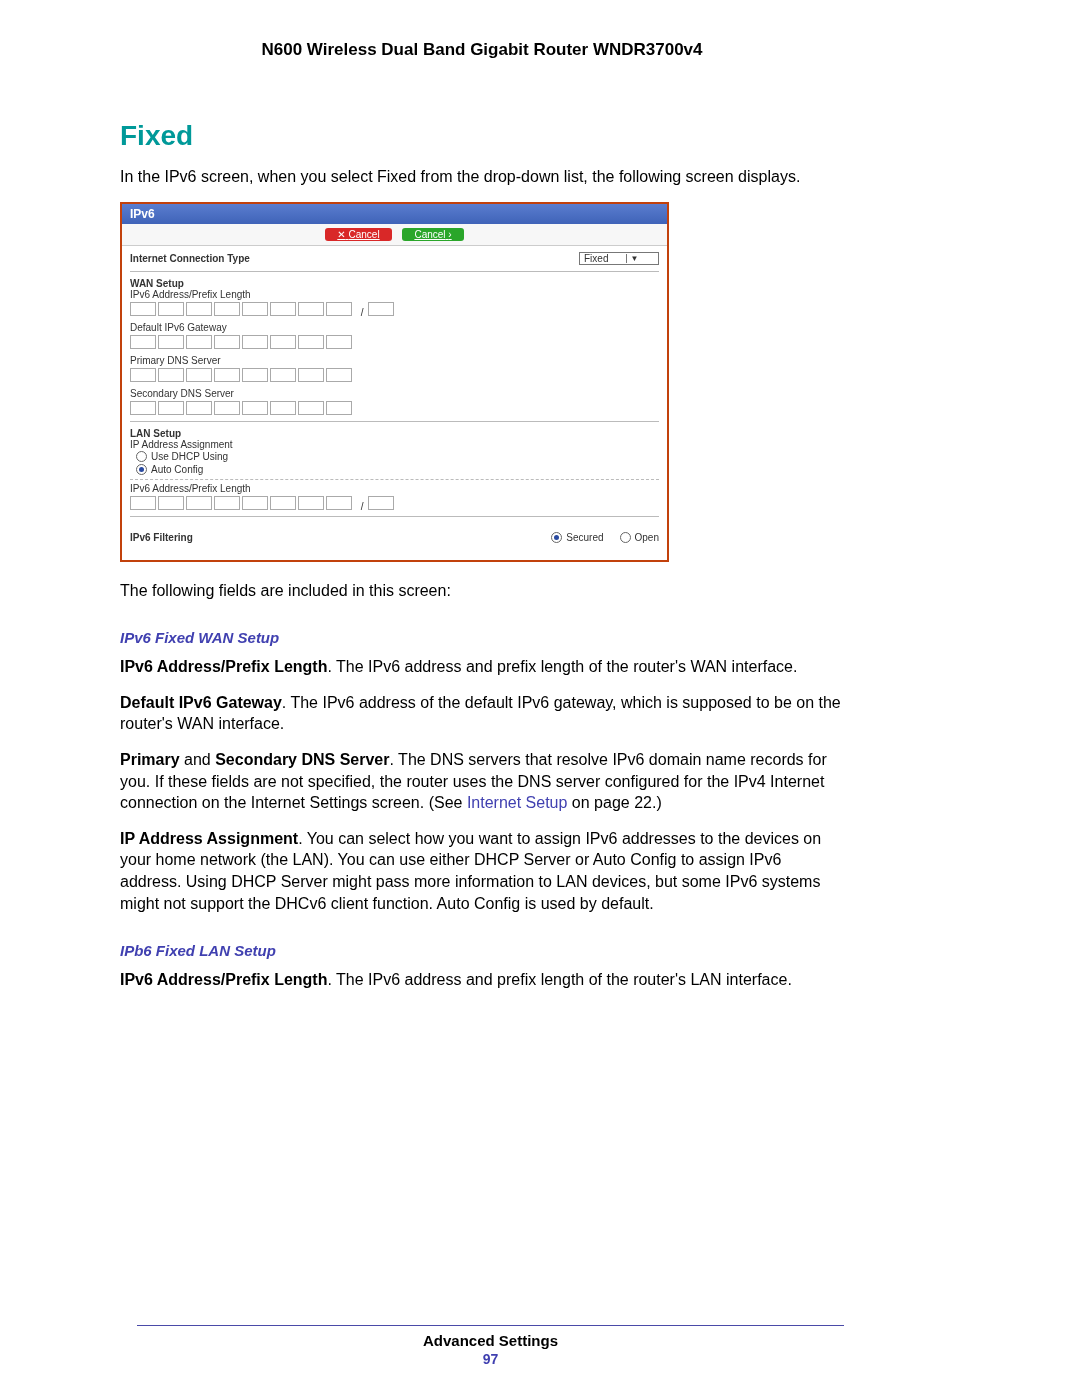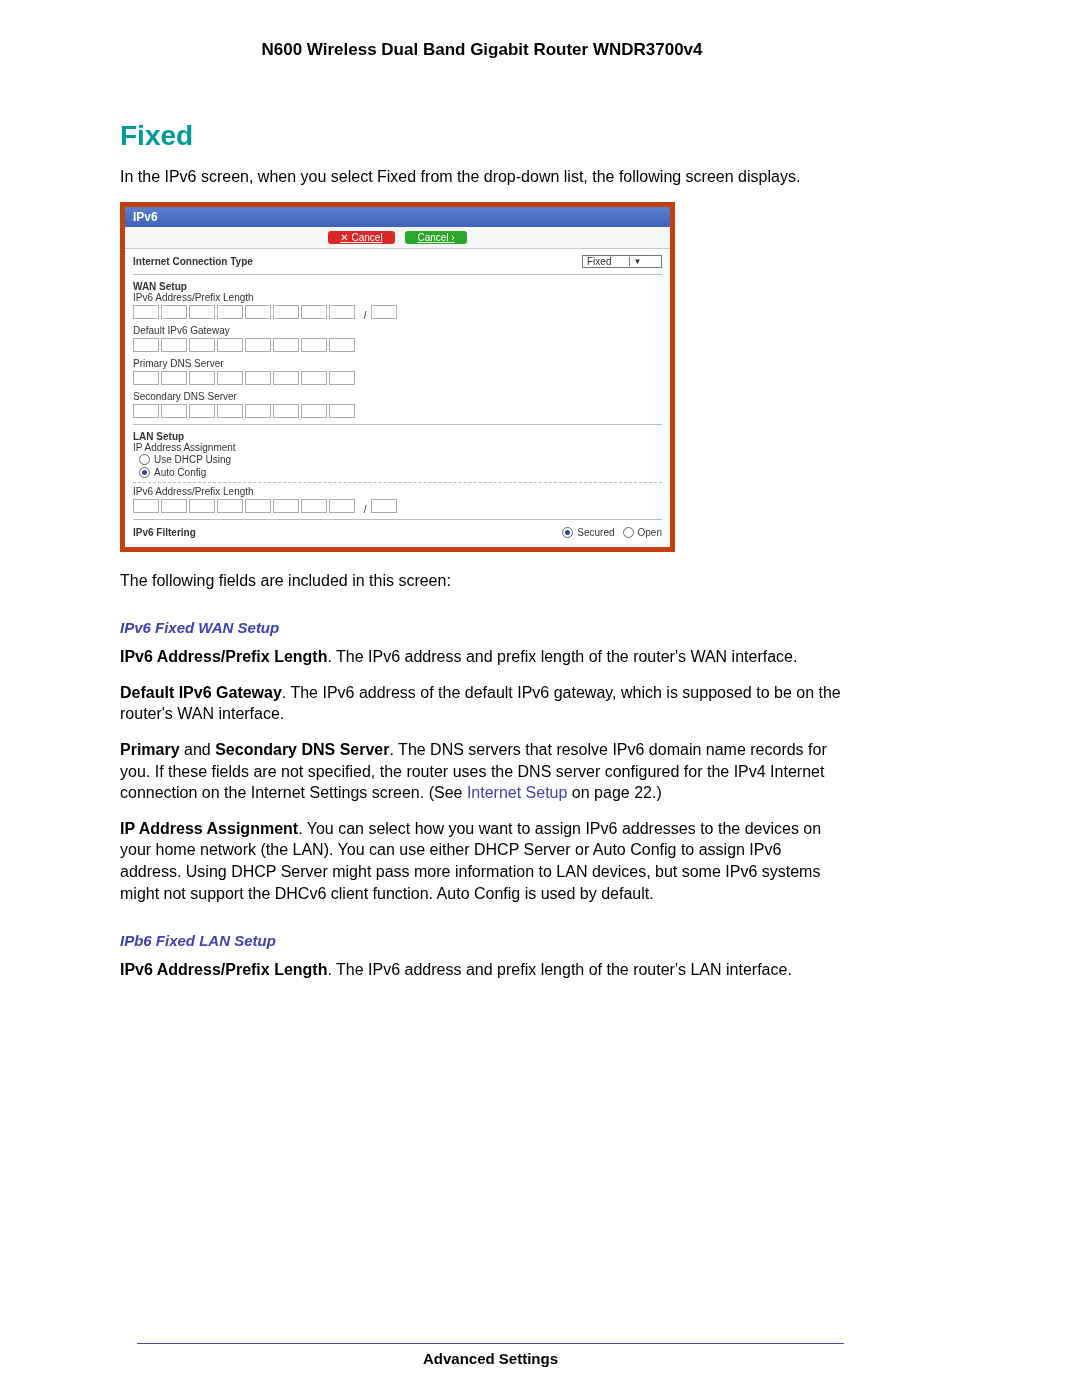--- a/index.html
+++ b/index.html
@@ -37,21 +37,21 @@
   font-style: italic;
   font-weight: bold;
   font-size: 15px;
   margin: 28px 0 10px 0;
 }
 .link-text { color: #4040b0; }
 strong { font-weight: bold; }
 
 
 .router-screenshot {
-  border: 5px solid #c2410c;
+  border: 2px solid #c2410c;
   width: 545px;
   font-size: 10px;
   color: #333;
   margin: 8px 0 18px 0;
   background: #fff;
 }
 .rs-titlebar {
   background: linear-gradient(#5a7dcf, #3f63b8);
   color: #fff;
   font-size: 12px;
@@ -194,21 +194,21 @@
       <div>IPv6 Address/Prefix Length</div>
       <div class="ipv6-inputs">
         <span class="box"></span><span class="box"></span><span class="box"></span><span class="box"></span><span class="box"></span><span class="box"></span><span class="box"></span><span class="box"></span>
         <span class="ipv6-slash">/</span><span class="box"></span>
       </div>
 
       <div class="rs-solid-divider"></div>
       <div class="filter-row">
         <span style="font-weight:bold">IPv6 Filtering</span>
         <span class="filter-opts">
-          <span class="rs-radio" style="margin:0">
+          <span class="rs-radio" style="margin:8px">
             <span class="dot sel"></span>
             <span>Secured</span>
           </span>
           <span class="rs-radio" style="margin:0">
             <span class="dot"></span>
             <span>Open</span>
           </span>
         </span>
       </div>
     </div>
@@ -236,14 +236,15 @@
 
   <div class="subsection-title">IPb6 Fixed LAN Setup</div>
 
   <div class="body-text">
     <strong>IPv6 Address/Prefix Length</strong><span>. The IPv6 address and prefix length of the router's LAN interface.</span>
   </div>
 
   <div class="footer-area">
     <hr class="footer-hr">
     <div class="footer-text">Advanced Settings</div>
+    <div class="footer-page">97</div>
   </div>
 </div>
 
 </body></html>

